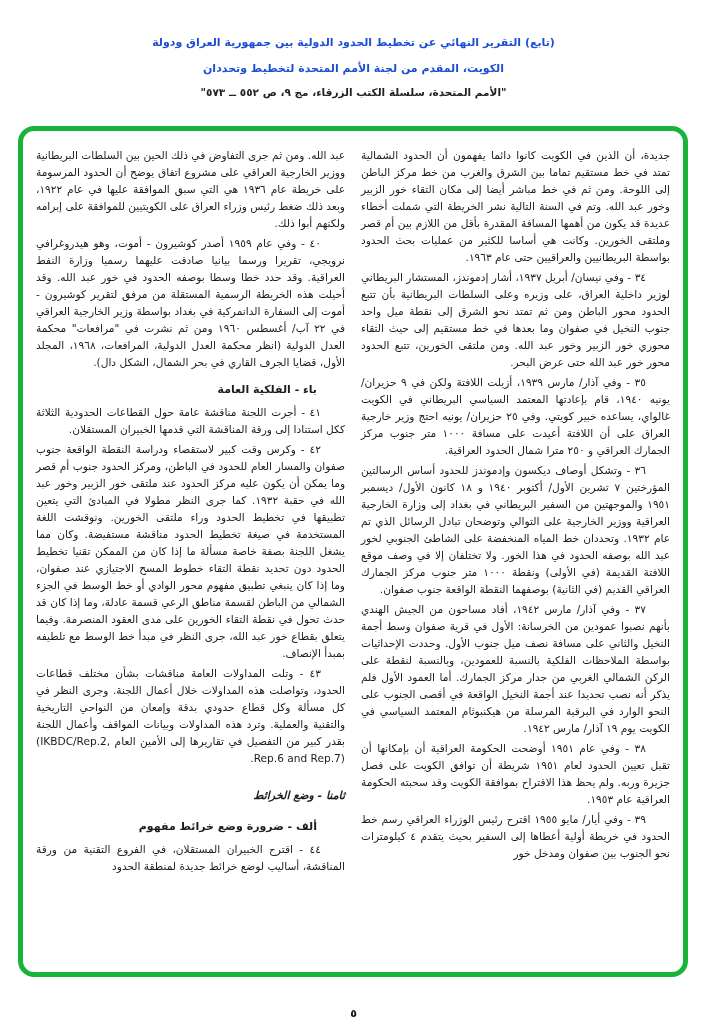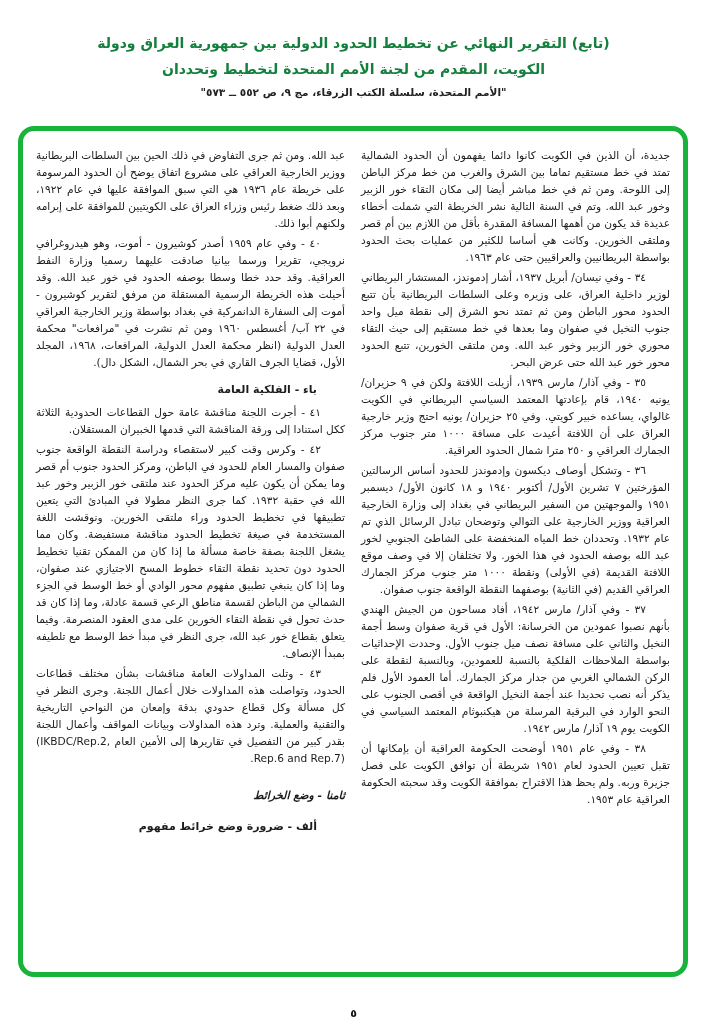--- a/index.html
+++ b/index.html
@@ -11,23 +11,23 @@
     position:relative;
     overflow:hidden;
   }
   .doc-header{
     padding-top:30px;
     text-align:center;
     direction:rtl;
   }
   .doc-header .title-line{
     font-weight:bold;
-    font-size:14px;
+    font-size:11px;
     line-height:26px;
-    color:#15803d;
+    color:#1d4ed8;
   }
   .doc-header .source-line{
     font-weight:bold;
     font-size:10.5px;
     margin-top:4px;
     color:#222;
   }
   .content-frame{
     position:absolute;
     left:18px;
@@ -96,29 +96,31 @@
 <div class="content-frame">
   <div class="columns">
 
     <div class="col">
       <p class="para no-indent">جديدة، أن الذين في الكويت كانوا دائما يفهمون أن الحدود الشمالية تمتد في خط مستقيم تماما بين الشرق والغرب من خط مركز الباطن إلى اللوحة. ومن ثم في خط مباشر أيضا إلى مكان التقاء خور الزبير وخور عبد الله. وتم في السنة التالية نشر الخريطة التي شملت أخطاء عديدة قد يكون من أهمها المسافة المقدرة بأقل من اللازم بين أم قصر وملتقى الخورين. وكانت هي أساسا للكثير من عمليات بحث الحدود بواسطة البريطانيين والعراقيين حتى عام ١٩٦٣.</p>
       <p class="para">٣٤ - وفي نيسان/ أبريل ١٩٣٧، أشار إدموندز، المستشار البريطاني لوزير داخلية العراق، على وزيره وعلى السلطات البريطانية بأن تتبع الحدود محور الباطن ومن ثم تمتد نحو الشرق إلى نقطة ميل واحد جنوب النخيل في صفوان وما بعدها في خط مستقيم إلى حيث التقاء محوري خور الزبير وخور عبد الله. ومن ملتقى الخورين، تتبع الحدود محور خور عبد الله حتى عرض البحر.</p>
       <p class="para">٣٥ - وفي آذار/ مارس ١٩٣٩، أزيلت اللافتة ولكن في ٩ حزيران/ يونيه ١٩٤٠، قام بإعادتها المعتمد السياسي البريطاني في الكويت غالواي، يساعده خبير كويتي. وفي ٢٥ حزيران/ يونيه احتج وزير خارجية العراق على أن اللافتة أعيدت على مسافة ١٠٠٠ متر جنوب مركز الجمارك العراقي و ٢٥٠ مترا شمال الحدود العراقية.</p>
       <p class="para">٣٦ - وتشكل أوصاف ديكسون وإدموندز للحدود أساس الرسالتين المؤرختين ٧ تشرين الأول/ أكتوبر ١٩٤٠ و ١٨ كانون الأول/ ديسمبر ١٩٥١ والموجهتين من السفير البريطاني في بغداد إلى وزارة الخارجية العراقية ووزير الخارجية على التوالي وتوضحان تبادل الرسائل الذي تم عام ١٩٣٢. وتحددان خط المياه المنخفضة على الشاطئ الجنوبي لخور عبد الله بوصفه الحدود في هذا الخور. ولا تختلفان إلا في وصف موقع اللافتة القديمة (في الأولى) ونقطة ١٠٠٠ متر جنوب مركز الجمارك العراقي القديم (في الثانية) بوصفهما النقطة الواقعة جنوب صفوان.</p>
       <p class="para">٣٧ - وفي آذار/ مارس ١٩٤٢، أفاد مساحون من الجيش الهندي بأنهم نصبوا عمودين من الخرسانة: الأول في قرية صفوان وسط أجمة النخيل والثاني على مسافة نصف ميل جنوب الأول. وحددت الإحداثيات بواسطة الملاحظات الفلكية بالنسبة للعمودين، وبالنسبة لنقطة على الركن الشمالي الغربي من جدار مركز الجمارك. أما العمود الأول فلم يذكر أنه نصب تحديدا عند أجمة النخيل الواقعة في أقصى الجنوب على النحو الوارد في البرقية المرسلة من هيكنبوثام المعتمد السياسي في الكويت يوم ١٩ آذار/ مارس ١٩٤٢.</p>
       <p class="para">٣٨ - وفي عام ١٩٥١ أوضحت الحكومة العراقية أن بإمكانها أن تقبل تعيين الحدود لعام ١٩٥١ شريطة أن توافق الكويت على فصل جزيرة وربه. ولم يحظ هذا الاقتراح بموافقة الكويت وقد سحبته الحكومة العراقية عام ١٩٥٣.</p>
+      <p class="para">٣٩ - وفي أيار/ مايو ١٩٥٥ اقترح رئيس الوزراء العراقي رسم خط الحدود في خريطة أولية أعطاها إلى السفير بحيث يتقدم ٤ كيلومترات نحو الجنوب بين صفوان ومدخل خور</p>
     </div>
 
     <div class="col">
       <p class="para no-indent">عبد الله. ومن ثم جرى التفاوض في ذلك الحين بين السلطات البريطانية ووزير الخارجية العراقي على مشروع اتفاق يوضح أن الحدود المرسومة على خريطة عام ١٩٣٦ هي التي سبق الموافقة عليها في عام ١٩٢٢، وبعد ذلك ضغط رئيس وزراء العراق على الكويتيين للموافقة على إبرامه ولكنهم أبوا ذلك.</p>
       <p class="para"><span>٤٠ - وفي عام ١٩٥٩ أصدر كوشيرون - أموت، وهو هيدروغرافي نرويجي، تقريرا ورسما بيانيا صادقت عليهما رسميا وزارة النفط العراقية. وقد حدد خطا وسطا بوصفه الحدود في خور عبد الله. وقد أحيلت هذه الخريطة الرسمية المستقلة من مرفق لتقرير كوشيرون - أموت إلى السفارة الدانمركية في بغداد بواسطة وزير الخارجية العراقي في ٢٢ آب/ أغسطس ١٩٦٠ ومن ثم نشرت في "مرافعات" محكمة العدل الدولية (انظر محكمة العدل الدولية، </span><b>المرافعات،</b><span> ١٩٦٨، المجلد الأول، </span><b>قضايا الجرف القاري في بحر الشمال،</b><span> الشكل دال).</span></p>
       <h3 class="section-heading">باء - الفلكية العامة</h3>
       <p class="para">٤١ - أجرت اللجنة مناقشة عامة حول القطاعات الحدودية الثلاثة ككل استنادا إلى ورقة المناقشة التي قدمها الخبيران المستقلان.</p>
       <p class="para">٤٢ - وكرس وقت كبير لاستقصاء ودراسة النقطة الواقعة جنوب صفوان والمسار العام للحدود في الباطن، ومركز الحدود جنوب أم قصر وما يمكن أن يكون عليه مركز الحدود عند ملتقى خور الزبير وخور عبد الله في حقبة ١٩٣٢. كما جرى النظر مطولا في المبادئ التي يتعين تطبيقها في تخطيط الحدود وراء ملتقى الخورين. ونوقشت اللغة المستخدمة في صيغة تخطيط الحدود مناقشة مستفيضة. وكان مما يشغل اللجنة بصفة خاصة مسألة ما إذا كان من الممكن تقنيا تخطيط الحدود دون تحديد نقطة التقاء خطوط المسح الاجتيازي عند صفوان، وما إذا كان ينبغي تطبيق مفهوم محور الوادي أو خط الوسط في الجزء الشمالي من الباطن لقسمة مناطق الرعي قسمة عادلة، وما إذا كان قد حدث تحول في نقطة التقاء الخورين على مدى العقود المنصرمة. وفيما يتعلق بقطاع خور عبد الله، جرى النظر في مبدأ خط الوسط مع تلطيفه بمبدأ الإنصاف.</p>
       <p class="para"><span>٤٣ - وتلت المداولات العامة مناقشات بشأن مختلف قطاعات الحدود، وتواصلت هذه المداولات خلال أعمال اللجنة. وجرى النظر في كل مسألة وكل قطاع حدودي بدقة وإمعان من النواحي التاريخية والتقنية والعملية. وترد هذه المداولات وبيانات المواقف وأعمال اللجنة بقدر كبير من التفصيل في تقاريرها إلى الأمين العام </span><span class="latin-ref">(IKBDC/Rep.2, Rep.6 and Rep.7)</span><span>.</span></p>
       <h3 class="chapter-heading">ثامنا - وضع الخرائط</h3>
       <h3 class="section-heading">ألف - ضرورة وضع خرائط مفهوم</h3>
+      <p class="para">٤٤ - اقترح الخبيران المستقلان، في الفروع التقنية من ورقة المناقشة، أساليب لوضع خرائط جديدة لمنطقة الحدود</p>
     </div>
 
   </div>
 </div>
 
 <div class="page-number">٥</div>
 
 </body></html>

